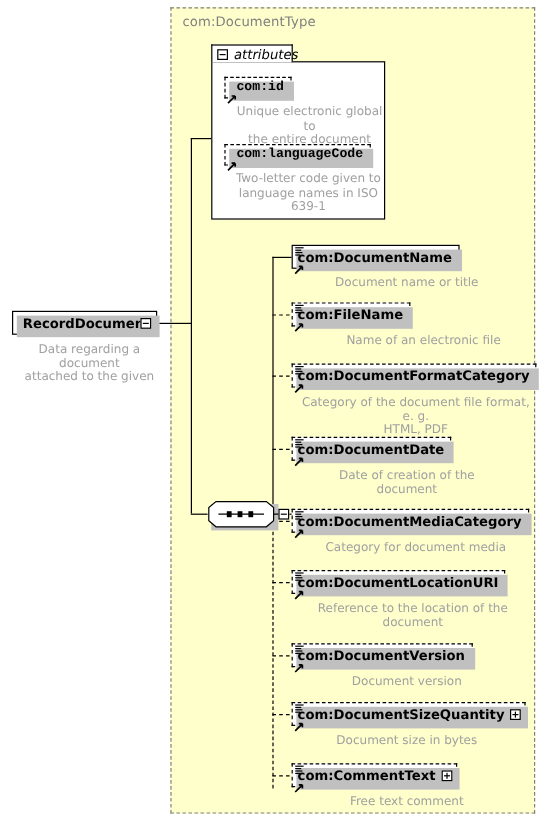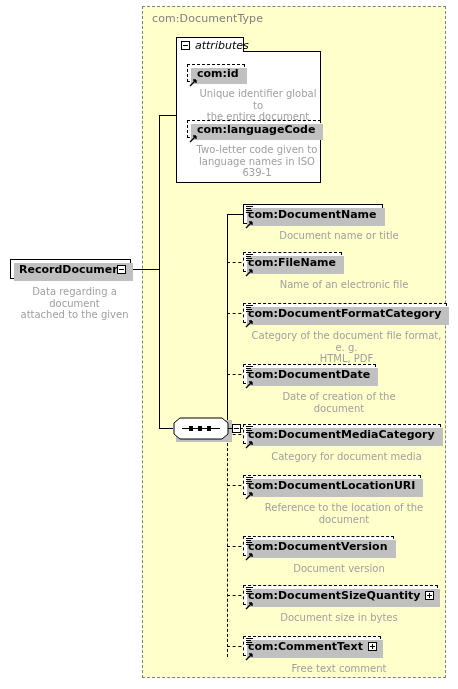--- a/index.html
+++ b/index.html
@@ -84,21 +84,21 @@
     left:3px;top:3px;right:-3px;bottom:-3px;
     background:#c0c0c0;
     z-index:-1;
   }
   .node.solid{border:1px solid #000;}
   .node.dashed{border:1px dashed #000;}
   .node .nlabel{
     font-size:11px;font-weight:bold;color:#000;
     margin-left:4px;margin-right:5px;
   }
-  .node.attr .nlabel{margin-left:9px;}
+  .node.attr .nlabel{margin-left:9px;font-family:Liberation Mono, monospace;}
   .node .ntoggle{margin-right:3px;}
 
   
   .glyph-lines{
     position:absolute;left:2px;top:1px;width:7px;height:7px;
   }
   .glyph-lines i{
     display:block;background:#000;height:1px;margin-bottom:1px;
   }
   .glyph-lines i:nth-child(1){width:7px;}
@@ -171,21 +171,21 @@
 
   <div class="node dashed attr" style="left:187px;top:64px;height:18px;">
     <span class="shadow"></span>
     <span class="glyph-arrow">
       <svg width="9" height="9" viewBox="0 0 9 9">
           <path d="M1 8 L7 2 M7 2 L4 2 M7 2 L7 5" stroke="#000" stroke-width="1.4" fill="none"></path>
         </svg>
     </span>
     <span class="nlabel">com:id</span>
   </div>
-  <div class="anno" style="left:193px;top:88px;width:130px;">Unique identifier global to
+  <div class="anno" style="left:193px;top:88px;width:130px;">Unique electronic global to
 the entire document</div>
 
   <div class="node dashed attr" style="left:187px;top:120px;height:18px;">
     <span class="shadow"></span>
     <span class="glyph-arrow">
       <svg width="9" height="9" viewBox="0 0 9 9">
           <path d="M1 8 L7 2 M7 2 L4 2 M7 2 L7 5" stroke="#000" stroke-width="1.4" fill="none"></path>
         </svg>
     </span>
     <span class="nlabel">com:languageCode</span>
@@ -256,21 +256,21 @@
         <i></i>
         <i></i>
     </span>
     <span class="glyph-arrow">
       <svg width="9" height="9" viewBox="0 0 9 9">
           <path d="M1 8 L7 2 M7 2 L4 2 M7 2 L7 5" stroke="#000" stroke-width="1.4" fill="none"></path>
         </svg>
     </span>
     <span class="nlabel">com:FileName</span>
   </div>
-  <div class="anno" style="left:249px;top:279px;width:190px;">Name of an electronic file</div>
+  <div class="anno" style="left:258px;top:279px;width:190px;">Name of an electronic file</div>
 
   <div class="node dashed" style="left:243px;top:303px;height:20px;">
     <span class="shadow"></span>
     <span class="glyph-lines">
       <i></i>
         <i></i>
         <i></i>
         <i></i>
     </span>
     <span class="glyph-arrow">

